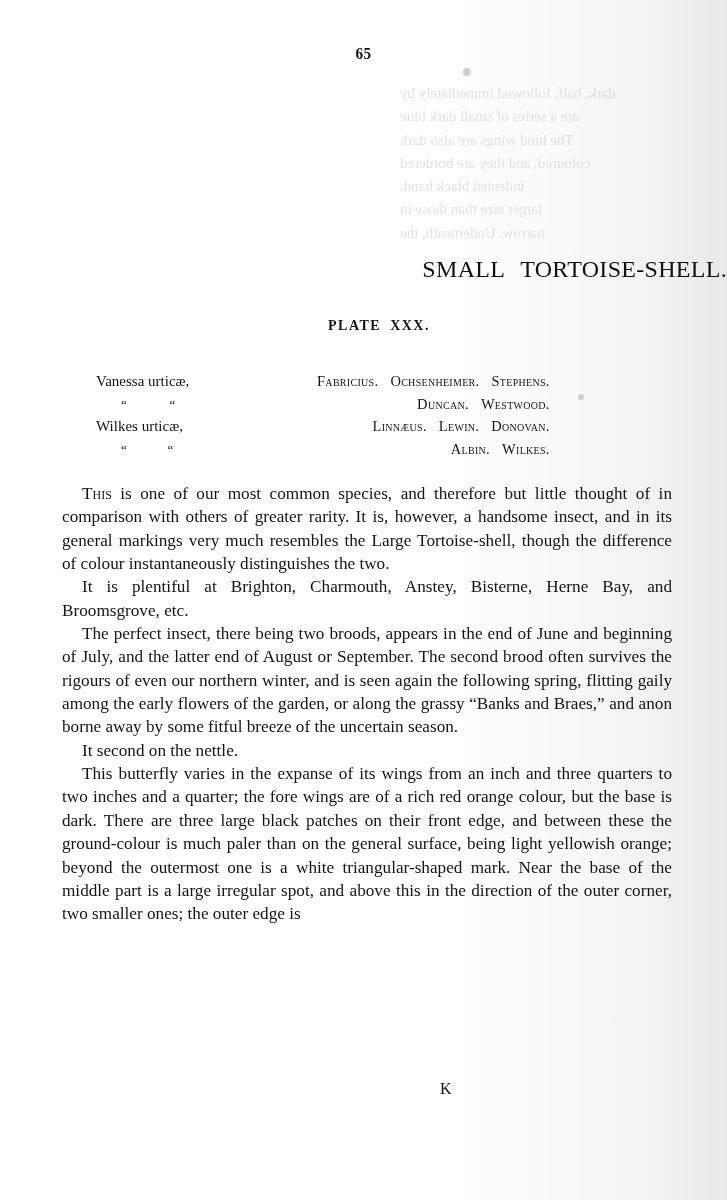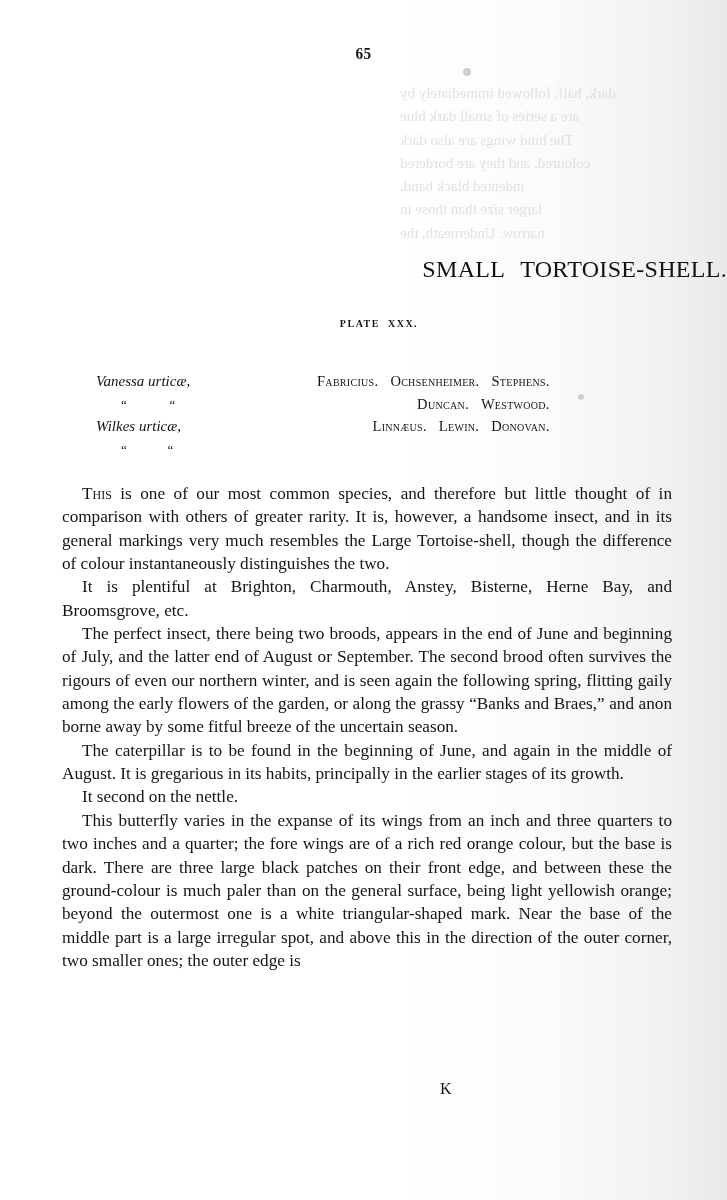--- a/index.html
+++ b/index.html
@@ -25,28 +25,28 @@
     position: absolute; left: 0; width: 727px; top: 44px; text-align: center;
     font-size: 17px; font-weight: bold; letter-spacing: 0.5px;
     font-family: "Liberation Serif", serif; transform: scaleX(0.9);
   }
   .title {
     position: absolute; left: 0; width: 727px; top: 256px; text-align: right;
     font-size: 24px; word-spacing: 10px; letter-spacing: 0.3px; color: #111;
   }
   .plate {
     position: absolute; left: 0; width: 727px; top: 318px; text-align: center;
-    font-size: 10px; font-weight: bold; letter-spacing: 1.5px; word-spacing: 4px;
+    font-size: 14px; font-weight: bold; letter-spacing: 1.5px; word-spacing: 4px;
     padding-left: 31px; box-sizing: border-box;
   }
   .syn-left {
     position: absolute; left: 96px; top: 370px; font-size: 15px; line-height: 22.6px;
   }
   .syn-left .row { height: 22.6px; white-space: nowrap; }
-  .syn-left .it { font-style: italic; }
+  .syn-left .it { }
   .ditto { display: inline-block; font-size: 13px; }
   .d1 { margin-left: 25px; }
   .d2 { margin-left: 39px; }
   .d3 { margin-left: 25px; }
   .d4 { margin-left: 37px; }
   .syn-right {
     position: absolute; left: 317px; top: 370px; font-size: 14.5px; line-height: 22.6px; text-align: right;
   }
   .syn-right .row { height: 22.6px; white-space: nowrap; }
   .auth { font-variant: small-caps; margin-right: 12px; letter-spacing: 0.3px; }
@@ -106,24 +106,26 @@
 <div class="syn-right">
   <div class="row">
     <span class="auth">Fabricius.</span><span class="auth">Ochsenheimer.</span><span class="auth last">Stephens.</span>
   </div>
   <div class="row">
     <span class="auth">Duncan.</span><span class="auth last">Westwood.</span>
   </div>
   <div class="row">
     <span class="auth">Linnæus.</span><span class="auth">Lewin.</span><span class="auth last">Donovan.</span>
   </div>
+  <div class="row">
+    <span class="auth">Albin.</span><span class="auth last">Wilkes.</span>
+  </div>
 </div>
 
 <div class="body-text">
   <p><span class="sc">This</span><span> is one of our most common species, and therefore but little thought of in comparison with others of greater rarity.  It is, however, a handsome insect, and in its general markings very much resembles the Large Tortoise-shell, though the difference of colour instantaneously distinguishes the two.</span></p>
   <p>It is plentiful at Brighton, Charmouth, Anstey, Bisterne, Herne Bay, and Broomsgrove, etc.</p>
   <p>The perfect insect, there being two broods, appears in the end of June and beginning of July, and the latter end of August or September.  The second brood often survives the rigours of even our northern winter, and is seen again the following spring, flitting gaily among the early flowers of the garden, or along the grassy “Banks and Braes,” and anon borne away by some fitful breeze of the uncertain season.</p>
-  <p>The caterpillar is to be found in the beginning of June, and again in the middle of August.  It is gregarious in its habits, principally in the earlier stages of its growth.</p>
   <p>It second on the nettle.</p>
   <p>This butterfly varies in the expanse of its wings from an inch and three quarters to two inches and a quarter; the fore wings are of a rich red orange colour, but the base is dark.  There are three large black patches on their front edge, and between these the ground-colour is much paler than on the general surface, being light yellowish orange; beyond the outermost one is a white triangular-shaped mark.  Near the base of the middle part is a large irregular spot, and above this in the direction of the outer corner, two smaller ones; the outer edge is</p>
 </div>
 
 <div class="sig">K</div>
 
 </body></html>

